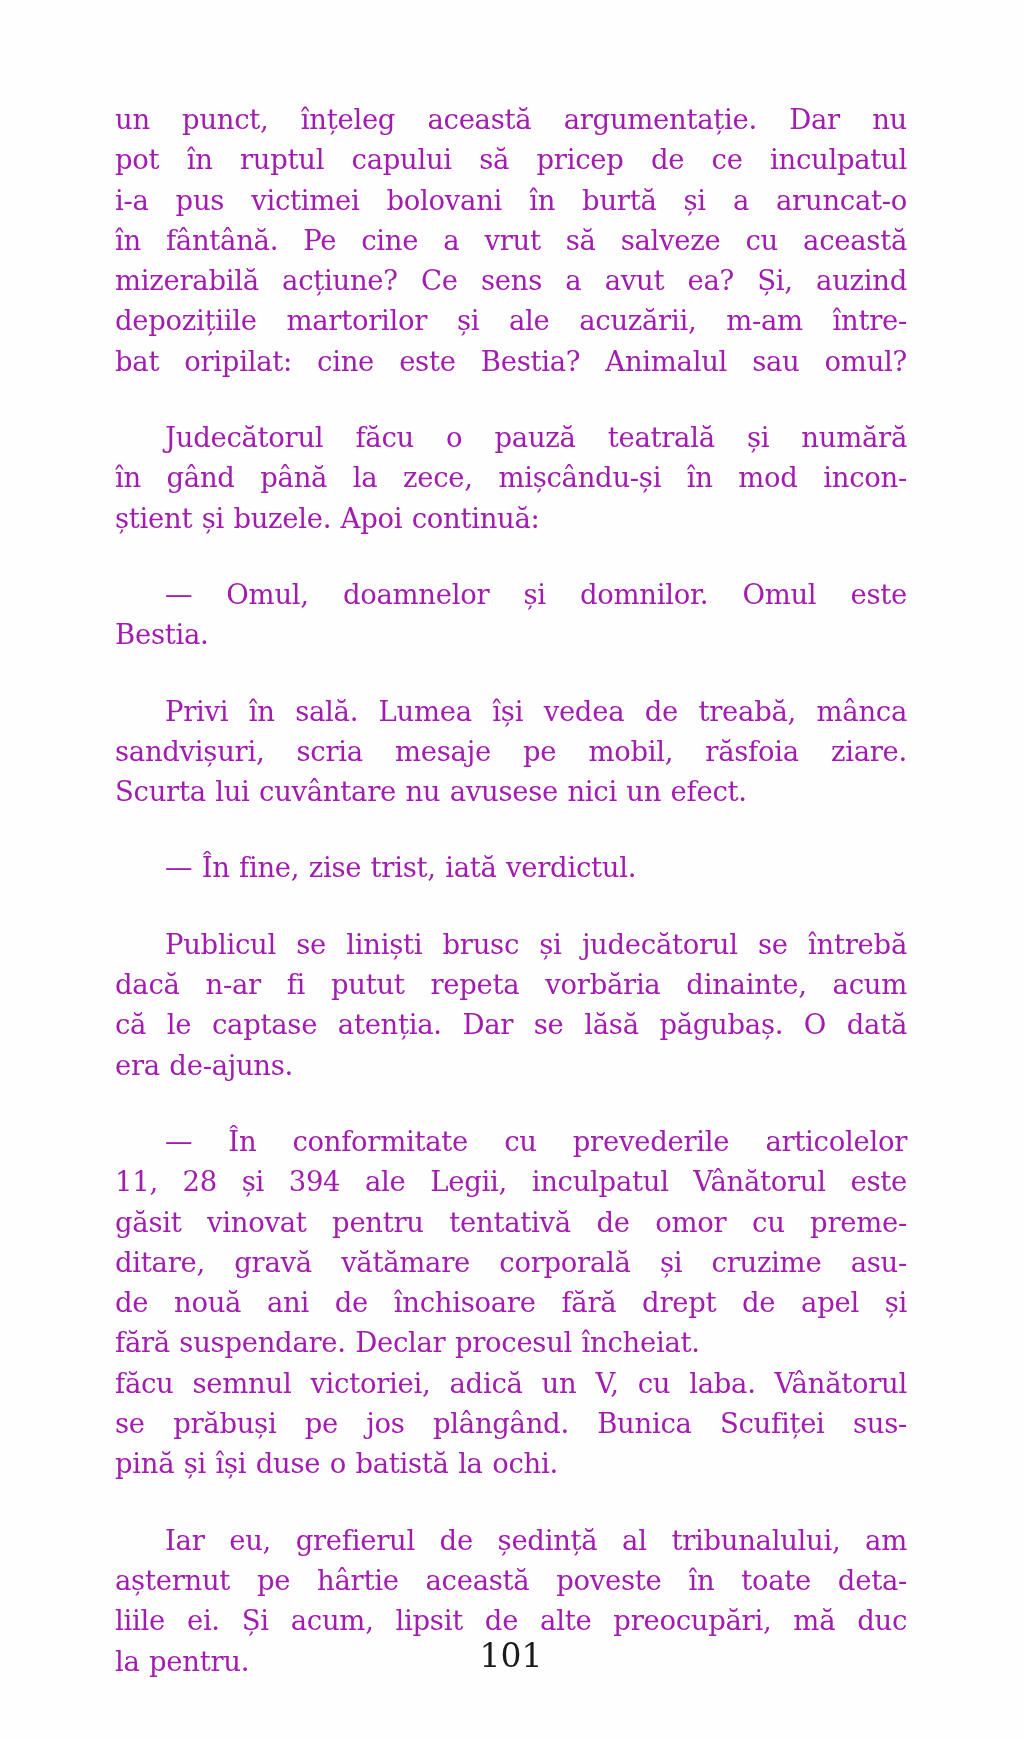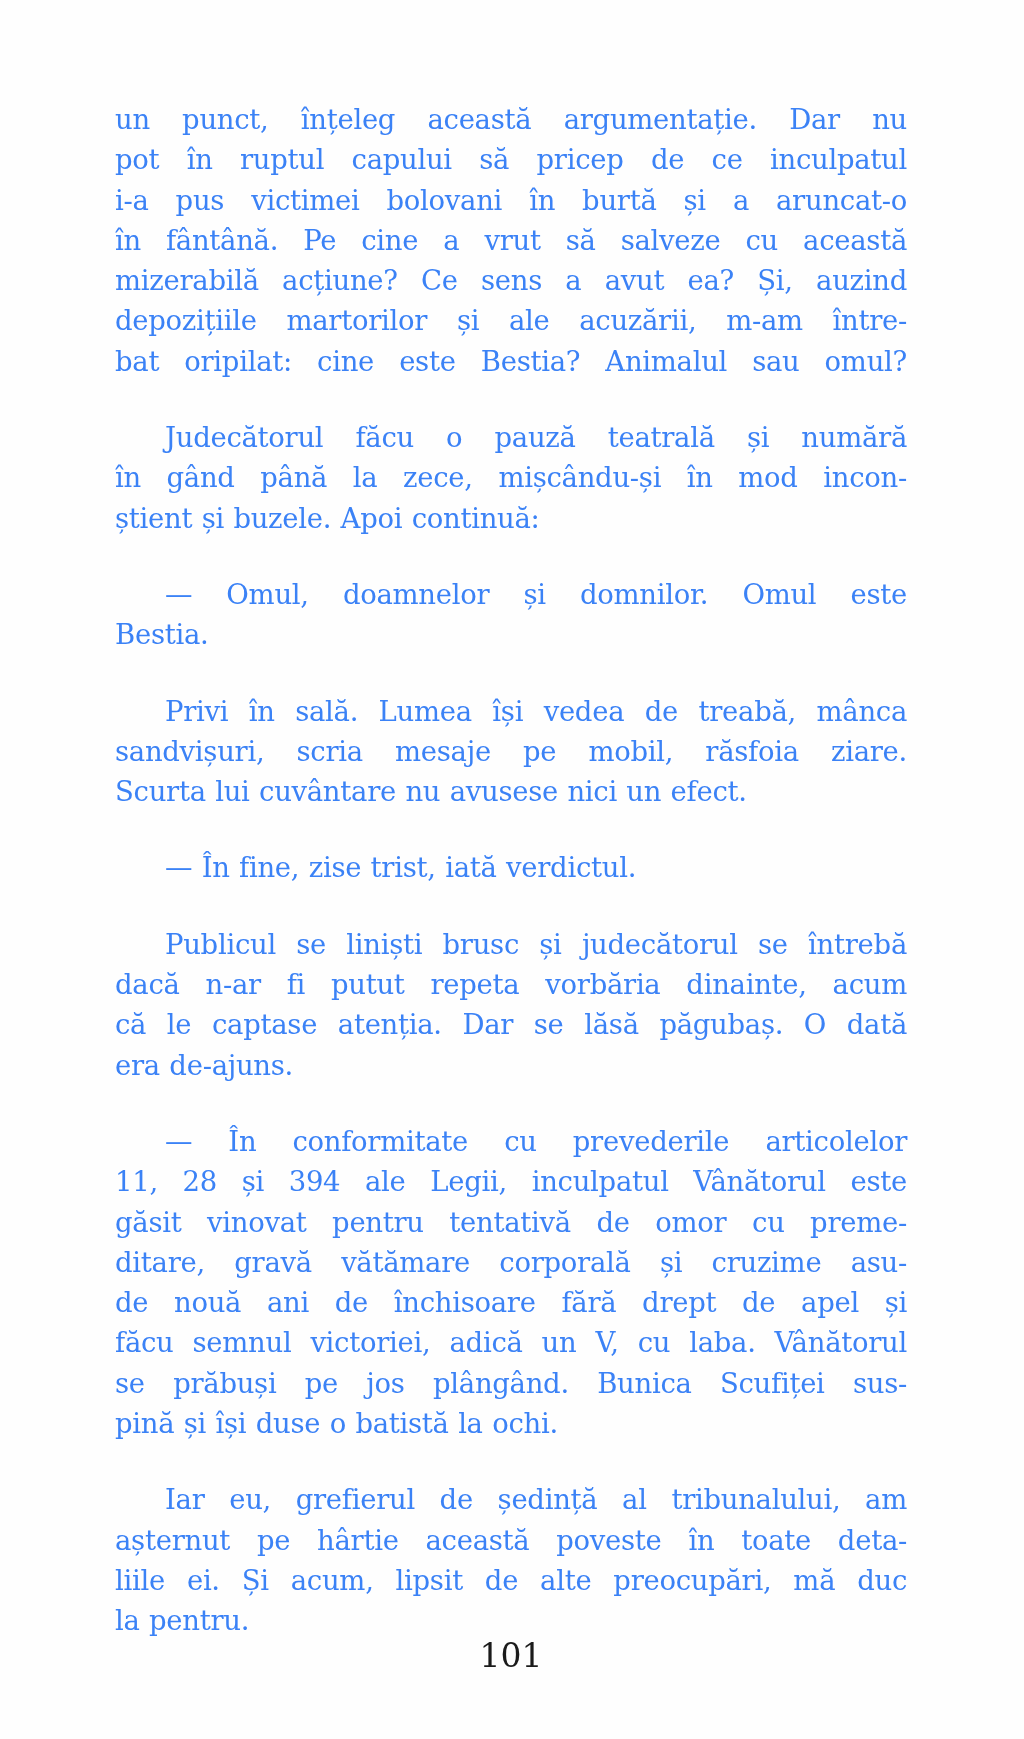--- a/index.html
+++ b/index.html
@@ -49,21 +49,21 @@
     width: 792px;
     text-align: center;
     font-size: 33px;
     color: #1b1b1b;
   }
 </style>
 </head>
 <body style="background: rgb(254, 254, 254);">
 
 <div class="book-page">
-  <div class="text-block" id="text-block" style="color: #3b82f6;">
+  <div class="text-block" id="text-block" style="color: #a21caf;">
       <div class="line just">un punct, înțeleg această argumentație. Dar nu</div>
       <div class="line just">pot în ruptul capului să pricep de ce inculpatul</div>
       <div class="line just">i-a pus victimei bolovani în burtă și a aruncat-o</div>
       <div class="line just">în fântână. Pe cine a vrut să salveze cu această</div>
       <div class="line just">mizerabilă acțiune? Ce sens a avut ea? Și, auzind</div>
       <div class="line just">depozițiile martorilor și ale acuzării, m-am între-</div>
       <div class="line just">bat oripilat: cine este Bestia? Animalul sau omul?</div>
       <div class="line indent just">Judecătorul făcu o pauză teatrală și numără</div>
       <div class="line just">în gând până la zece, mișcându-și în mod incon-</div>
       <div class="line">știent și buzele. Apoi continuă:</div>
@@ -75,20 +75,21 @@
       <div class="line indent">— În fine, zise trist, iată verdictul.</div>
       <div class="line indent just">Publicul se liniști brusc și judecătorul se întrebă</div>
       <div class="line just">dacă n-ar fi putut repeta vorbăria dinainte, acum</div>
       <div class="line just">că le captase atenția. Dar se lăsă păgubaș. O dată</div>
       <div class="line">era de-ajuns.</div>
       <div class="line indent just">— În conformitate cu prevederile articolelor</div>
       <div class="line just">11, 28 și 394 ale Legii, inculpatul Vânătorul este</div>
       <div class="line just">găsit vinovat pentru tentativă de omor cu preme-</div>
       <div class="line just">ditare, gravă vătămare corporală și cruzime asu-</div>
       <div class="line just">de nouă ani de închisoare fără drept de apel și</div>
+      <div class="line">fără suspendare. Declar procesul încheiat.</div>
       <div class="line just">făcu semnul victoriei, adică un V, cu laba. Vânătorul</div>
       <div class="line just">se prăbuși pe jos plângând. Bunica Scufiței sus-</div>
       <div class="line">pină și își duse o batistă la ochi.</div>
       <div class="line indent just">Iar eu, grefierul de ședință al tribunalului, am</div>
       <div class="line just">așternut pe hârtie această poveste în toate deta-</div>
       <div class="line just">liile ei. Și acum, lipsit de alte preocupări, mă duc</div>
       <div class="line">la pentru.</div>
     </div>
   <div class="page-number" style="color: rgb(27, 27, 27);">101</div>
 </div>

